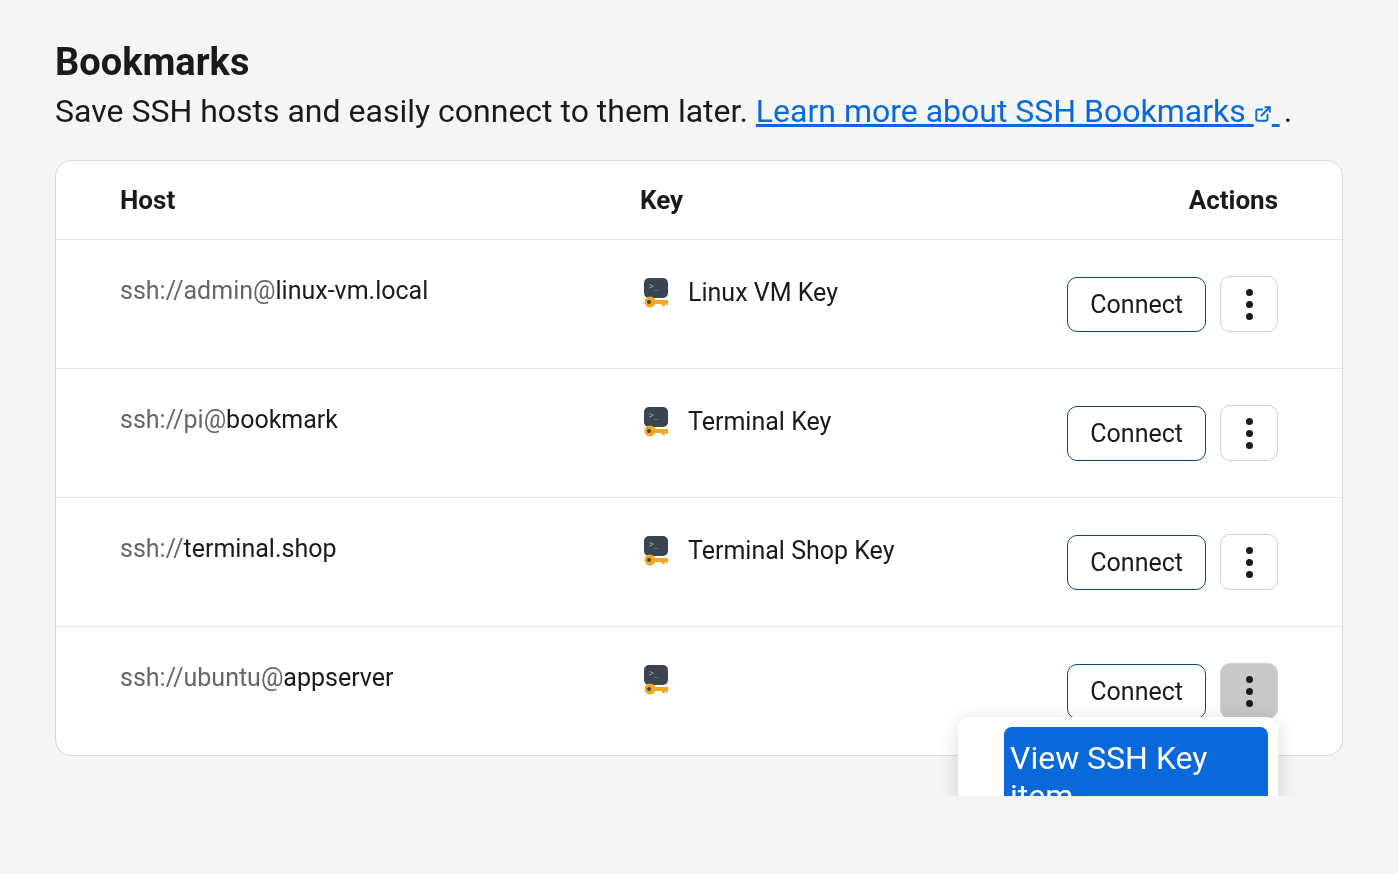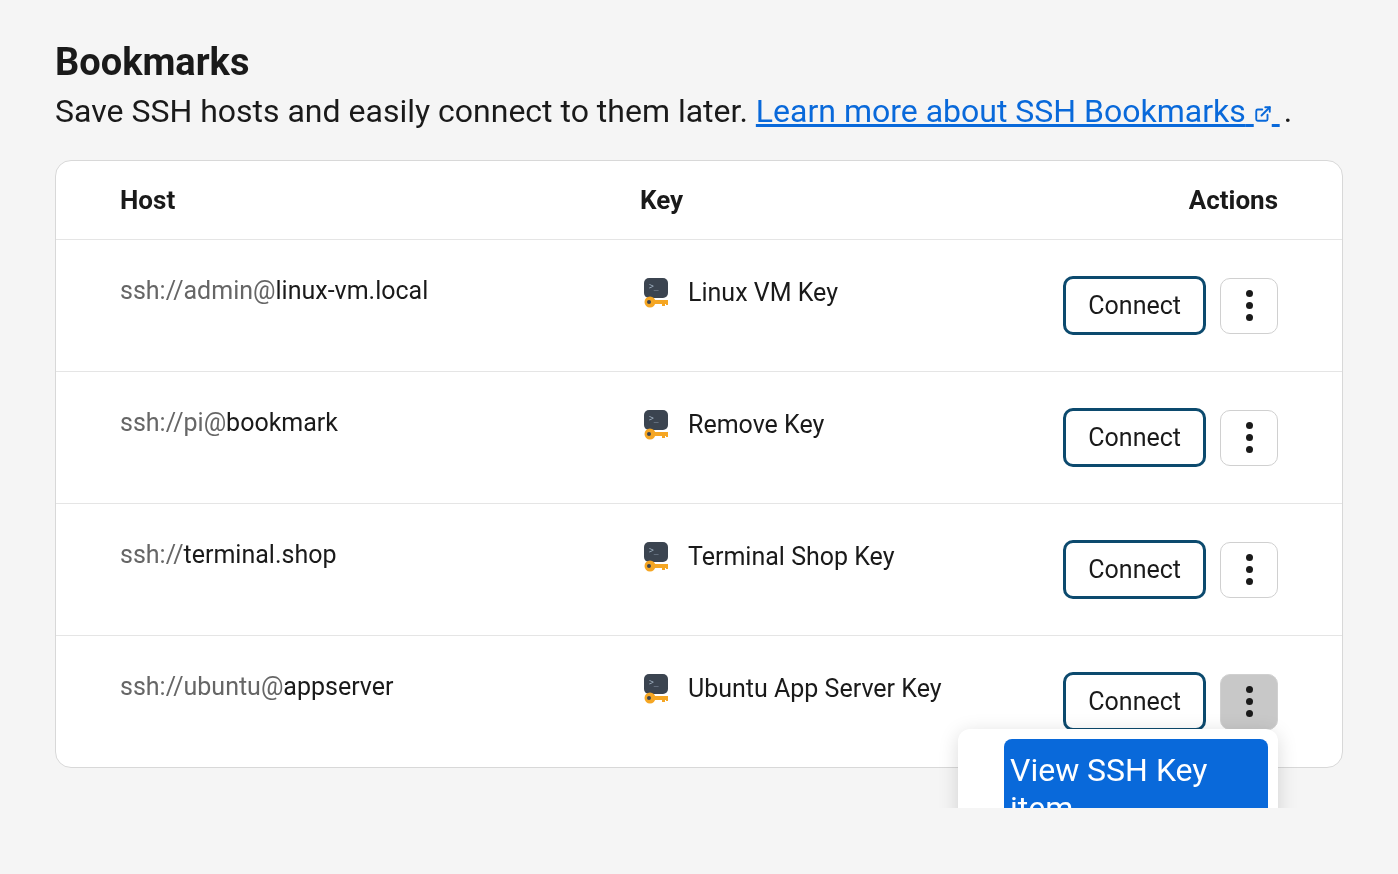--- a/index.html
+++ b/index.html
@@ -96,21 +96,21 @@
       font-size: 25px;
       color: #1a1a1a;
     }
     .actions-wrap {
       display: flex;
       align-items: center;
       gap: 14px;
     }
     .connect-btn {
       background: #fff;
-      border: 3px solid #0c4a6e;
+      border: 1px solid #0c4a6e;
       border-radius: 10px;
       padding: 12px 22px;
       font-size: 25px;
       color: #1a1a1a;
       cursor: pointer;
       font-family: inherit;
     }
     .more-btn {
       background: #fff;
       border: 1px solid #d0d0d0;
@@ -229,21 +229,21 @@
         <svg viewBox="0 0 32 32">
           <rect x="4" y="2" width="24" height="20" rx="5" fill="#3b4450"></rect>
           <text x="9" y="13" fill="#9fb0c0" font-size="8" font-family="monospace">&gt;_</text>
           <circle cx="10" cy="26" r="5.5" fill="#f5a623"></circle>
           <rect x="14" y="24" width="14" height="4" rx="1" fill="#f5a623"></rect>
           <rect x="22" y="24" width="3" height="6" fill="#f5a623"></rect>
           <rect x="26" y="24" width="2" height="5" fill="#f5a623"></rect>
           <circle cx="9" cy="26" r="2" fill="#3b4450"></circle>
         </svg>
       </div>
-      <span class="key-name">Remove Key</span>
+      <span class="key-name">Terminal Key</span>
     </div>
     <div class="actions-wrap">
       <button class="connect-btn">Connect</button>
       <button class="more-btn">
         <div class="more-dots">
             <span></span>
             <span></span>
             <span></span>
           </div>
       </button>
@@ -289,21 +289,20 @@
         <svg viewBox="0 0 32 32">
           <rect x="4" y="2" width="24" height="20" rx="5" fill="#3b4450"></rect>
           <text x="9" y="13" fill="#9fb0c0" font-size="8" font-family="monospace">&gt;_</text>
           <circle cx="10" cy="26" r="5.5" fill="#f5a623"></circle>
           <rect x="14" y="24" width="14" height="4" rx="1" fill="#f5a623"></rect>
           <rect x="22" y="24" width="3" height="6" fill="#f5a623"></rect>
           <rect x="26" y="24" width="2" height="5" fill="#f5a623"></rect>
           <circle cx="9" cy="26" r="2" fill="#3b4450"></circle>
         </svg>
       </div>
-      <span class="key-name">Ubuntu App Server Key</span>
     </div>
     <div class="actions-wrap" style="position:relative;">
       <button class="connect-btn">Connect</button>
       <button class="more-btn active">
         <div class="more-dots">
             <span></span>
             <span></span>
             <span></span>
           </div>
       </button>

